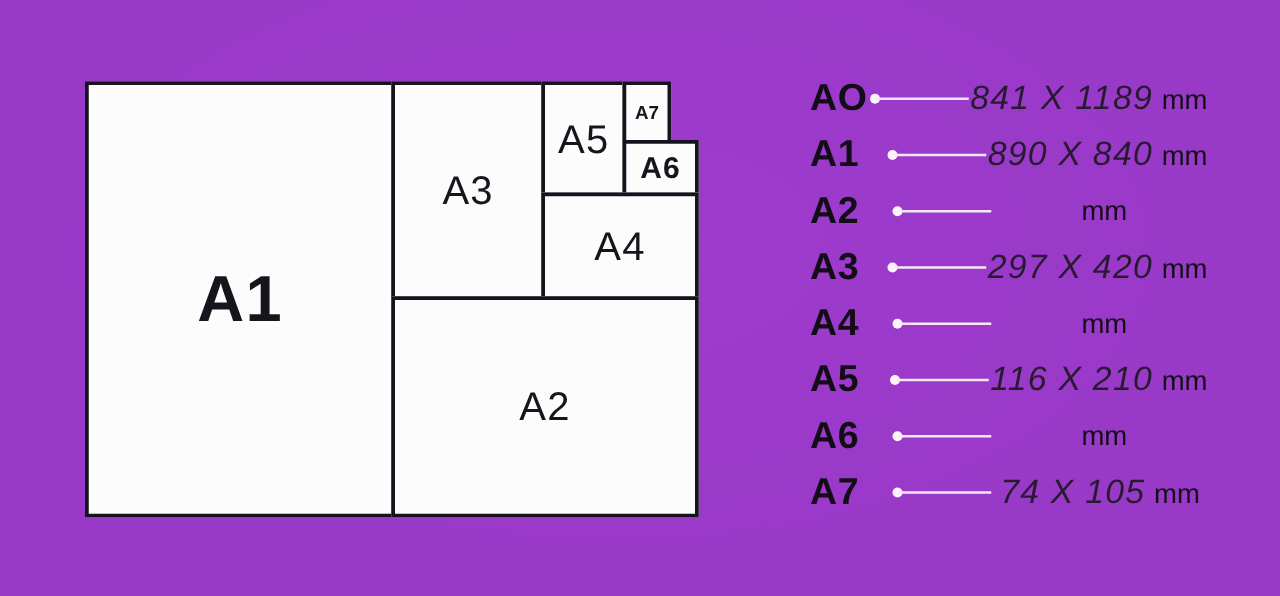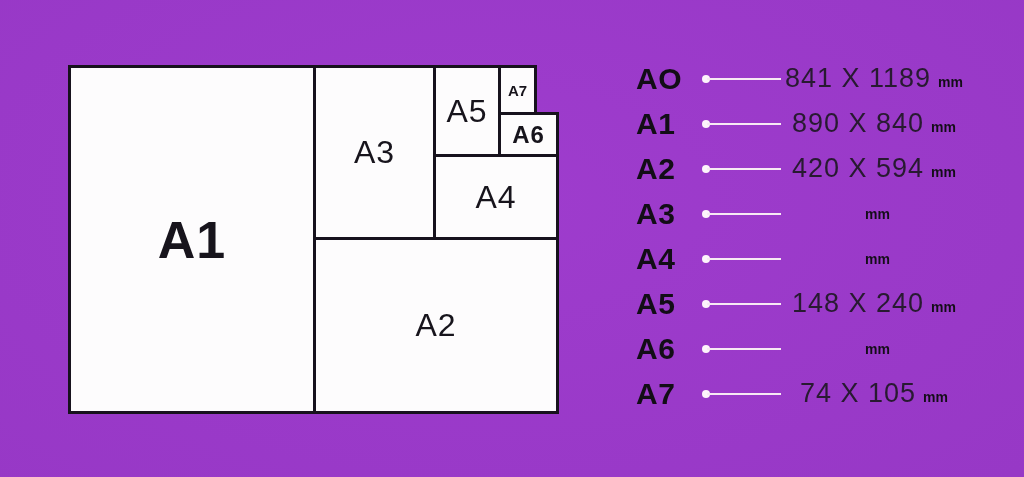--- a/index.html
+++ b/index.html
@@ -51,20 +51,21 @@
     display: flex;
     align-items: center;
     height: 45px;
   }
   .legend-label {
     width: 66px;
     font-size: 30px;
     font-weight: 800;
     color: #120d16;
     letter-spacing: 0.5px;
+    margin-left: 12px;
   }
   .leader {
     position: relative;
     width: 80px;
     height: 10px;
     flex: 0 0 80px;
   }
   .leader-dot {
     position: absolute;
     left: 0;
@@ -87,24 +88,25 @@
     display: flex;
     align-items: baseline;
     justify-content: center;
     white-space: nowrap;
   }
   .dim-text {
     font-size: 27px;
     font-weight: 400;
     color: #281a31;
     letter-spacing: 1px;
+    font-style: italic;
   }
   .unit-text {
-    font-size: 14px;
-    font-weight: 700;
+    font-size: 22px;
+    font-weight: 400;
     color: #140d18;
     margin-left: 7px;
   }
 </style>
 </head>
 <body>
 
 <div class="stage">
 
   <div class="paper-box box-a1">
@@ -155,32 +157,32 @@
       </span>
     </div>
 
     <div class="legend-row">
       <span class="legend-label">A2</span>
       <span class="leader">
           <span class="leader-dot"></span>
           <span class="leader-line"></span>
         </span>
       <span class="legend-value">
-        <span class="dim-text">420 X 594</span>
         <span class="unit-text">mm</span>
       </span>
     </div>
 
     <div class="legend-row">
       <span class="legend-label">A3</span>
       <span class="leader">
           <span class="leader-dot"></span>
           <span class="leader-line"></span>
         </span>
       <span class="legend-value">
+        <span class="dim-text">297 X 420</span>
         <span class="unit-text">mm</span>
       </span>
     </div>
 
     <div class="legend-row">
       <span class="legend-label">A4</span>
       <span class="leader">
           <span class="leader-dot"></span>
           <span class="leader-line"></span>
         </span>
@@ -189,21 +191,21 @@
       </span>
     </div>
 
     <div class="legend-row">
       <span class="legend-label">A5</span>
       <span class="leader">
           <span class="leader-dot"></span>
           <span class="leader-line"></span>
         </span>
       <span class="legend-value">
-        <span class="dim-text">148 X 240</span>
+        <span class="dim-text">116 X 210</span>
         <span class="unit-text">mm</span>
       </span>
     </div>
 
     <div class="legend-row">
       <span class="legend-label">A6</span>
       <span class="leader">
           <span class="leader-dot"></span>
           <span class="leader-line"></span>
         </span>

